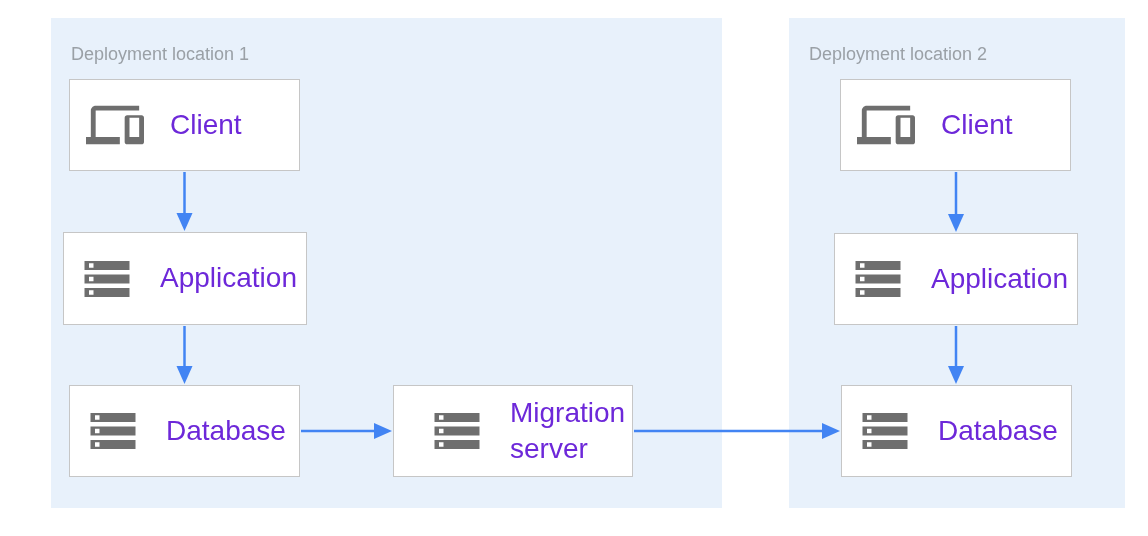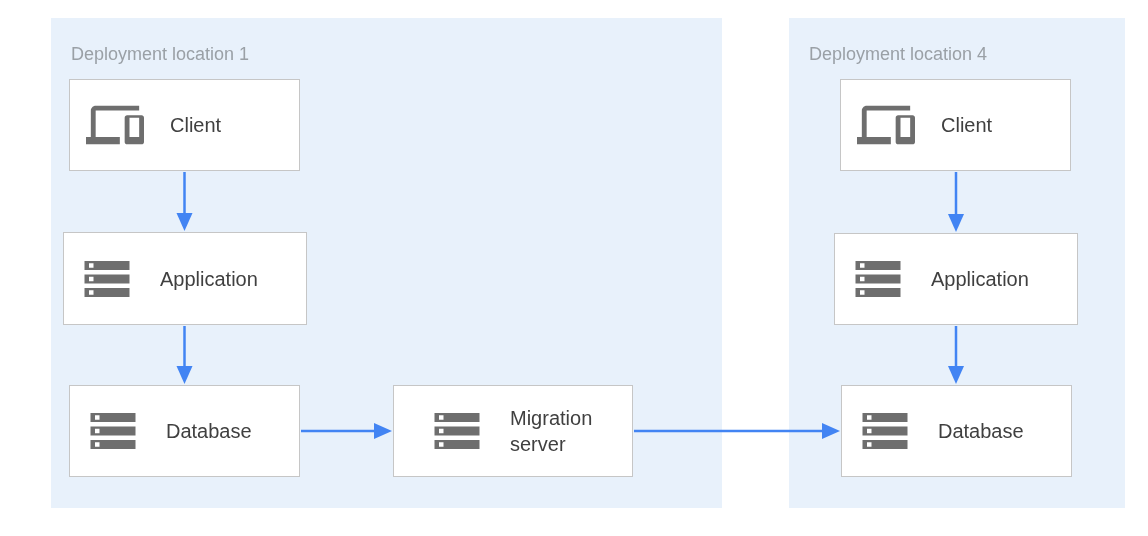--- a/index.html
+++ b/index.html
@@ -42,22 +42,22 @@
   }
   .node-icon {
     flex: 0 0 auto;
     display: flex;
     align-items: center;
     justify-content: center;
   }
   .node-icon svg { display: block; }
   .node-label {
     margin-left: 26px;
-    font-size: 20px;
-    color: #404040;
+    font-size: 28px;
+    color: #6d28d9;
     line-height: 1.3;
   }
   .node--wrap .node-label { max-width: 104px; }
 
   
   .n-client-1      { left: 69px;  top: 79px;  width: 231px; height: 92px; }
   .n-application-1 { left: 63px;  top: 232px; width: 244px; height: 93px; }
   .n-database-1    { left: 69px;  top: 385px; width: 231px; height: 92px; }
   .n-migration     { left: 393px; top: 385px; width: 240px; height: 92px; padding-left: 36px; }
   .n-client-2      { left: 840px; top: 79px;  width: 231px; height: 92px; }
@@ -76,21 +76,21 @@
 </style>
 </head>
 <body>
 
 <div class="canvas">
 
   <div class="region region--1">
     <div class="region-label">Deployment location 1</div>
   </div>
   <div class="region region--2">
-    <div class="region-label">Deployment location 4</div>
+    <div class="region-label">Deployment location 2</div>
   </div>
 
   <svg class="arrows" viewBox="0 0 1148 536" xmlns="http://www.w3.org/2000/svg">
     <g>
       <line class="arrow-line" x1="184.5" y1="172" x2="184.5" y2="216"></line>
       <polygon class="arrow-head" points="176.5,213 192.5,213 184.5,231"></polygon>
     </g>
     <g>
       <line class="arrow-line" x1="184.5" y1="326" x2="184.5" y2="369"></line>
       <polygon class="arrow-head" points="176.5,366 192.5,366 184.5,384"></polygon>

